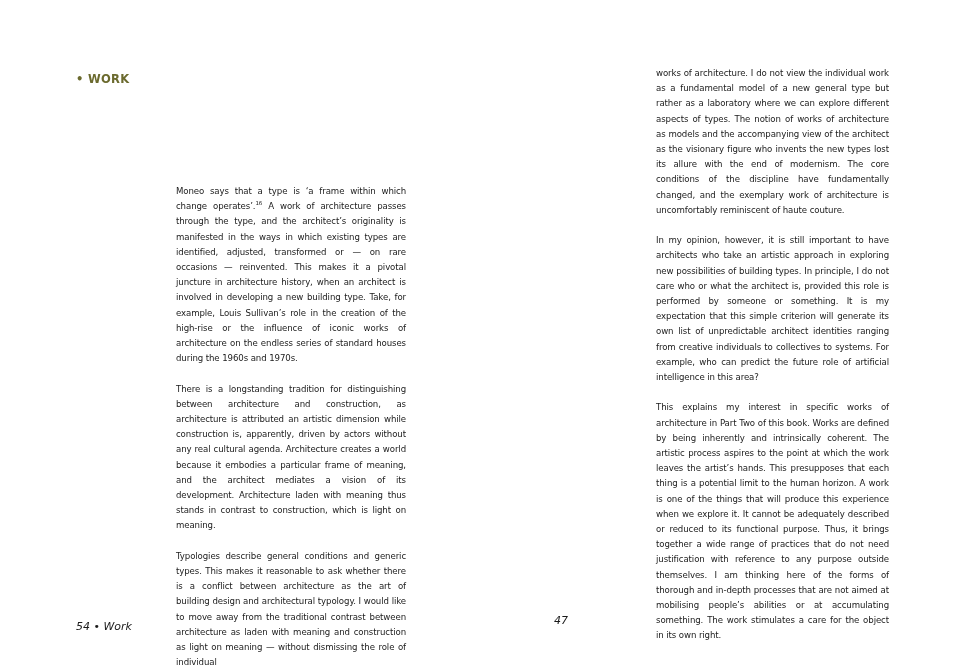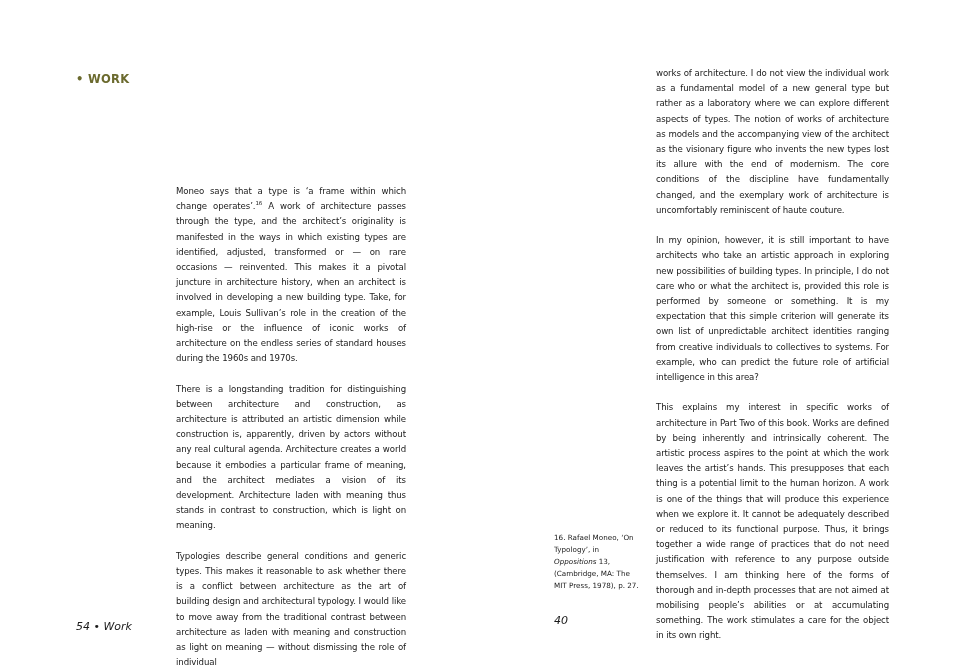--- a/index.html
+++ b/index.html
@@ -30,20 +30,19 @@
   <div class="section-title">• WORK</div>
   <div class="column col-left">
     <p><span>Moneo says that a type is ‘a frame within which change operates’.</span><sup>16</sup><span> A work of architecture passes through the type, and the architect’s originality is manifested in the ways in which existing types are identified, adjusted, transformed or — on rare occasions — reinvented. This makes it a pivotal juncture in architecture history, when an architect is involved in developing a new building type. Take, for example, Louis Sullivan’s role in the creation of the high-rise or the influence of iconic works of architecture on the endless series of standard houses during the 1960s and 1970s.</span></p>
     <p>There is a longstanding tradition for distinguishing between architecture and construction, as architecture is attributed an artistic dimension while construction is, apparently, driven by actors without any real cultural agenda. Architecture creates a world because it embodies a particular frame of meaning, and the architect mediates a vision of its development. Architecture laden with meaning thus stands in contrast to construction, which is light on meaning.</p>
     <p>Typologies describe general conditions and generic types. This makes it reasonable to ask whether there is a conflict between architecture as the art of building design and architectural typology. I would like to move away from the traditional contrast between architecture as laden with meaning and construction as light on meaning — without dismissing the role of individual</p>
   </div>
   <div class="folio folio-left">54 • Work</div>
 </div>
 
 <div class="page page-right">
-  <div class="footnote"><span>16. Rafael Moneo, ‘On Typology’, in </span><em>Oppositions</em><span> 13, (Cambridge, MA: The MIT Press, 1978), p. 27.</span></div>
   <div class="column col-right">
     <p>works of architecture. I do not view the individual work as a fundamental model of a new general type but rather as a laboratory where we can explore different aspects of types. The notion of works of architecture as models and the accompanying view of the architect as the visionary figure who invents the new types lost its allure with the end of modernism. The core conditions of the discipline have fundamentally changed, and the exemplary work of architecture is uncomfortably reminiscent of haute couture.</p>
     <p>In my opinion, however, it is still important to have architects who take an artistic approach in exploring new possibilities of building types. In principle, I do not care who or what the architect is, provided this role is performed by someone or something. It is my expectation that this simple criterion will generate its own list of unpredictable architect identities ranging from creative individuals to collectives to systems. For example, who can predict the future role of artificial intelligence in this area?</p>
     <p>This explains my interest in specific works of architecture in Part Two of this book. Works are defined by being inherently and intrinsically coherent. The artistic process aspires to the point at which the work leaves the artist’s hands. This presupposes that each thing is a potential limit to the human horizon. A work is one of the things that will produce this experience when we explore it. It cannot be adequately described or reduced to its functional purpose. Thus, it brings together a wide range of practices that do not need justification with reference to any purpose outside themselves. I am thinking here of the forms of thorough and in-depth processes that are not aimed at mobilising people’s abilities or at accumulating something. The work stimulates a care for the object in its own right.</p>
   </div>
-  <div class="folio folio-right">40</div>
+  <div class="folio folio-right">47</div>
 </div>
 
 </body></html>

